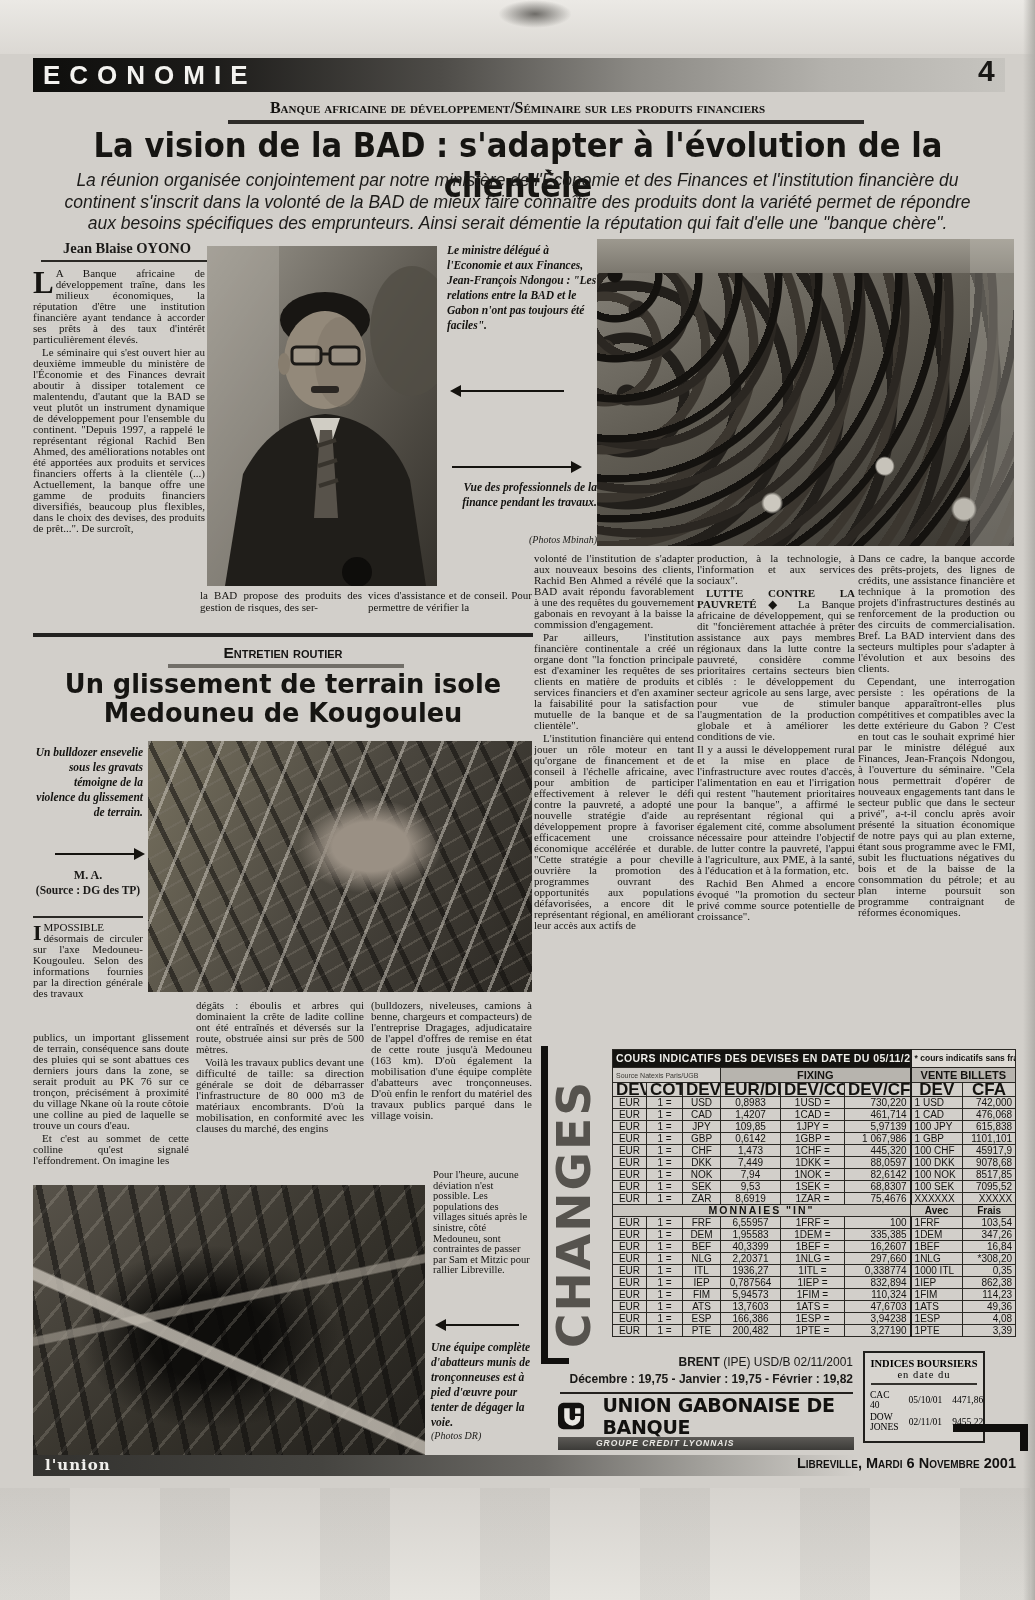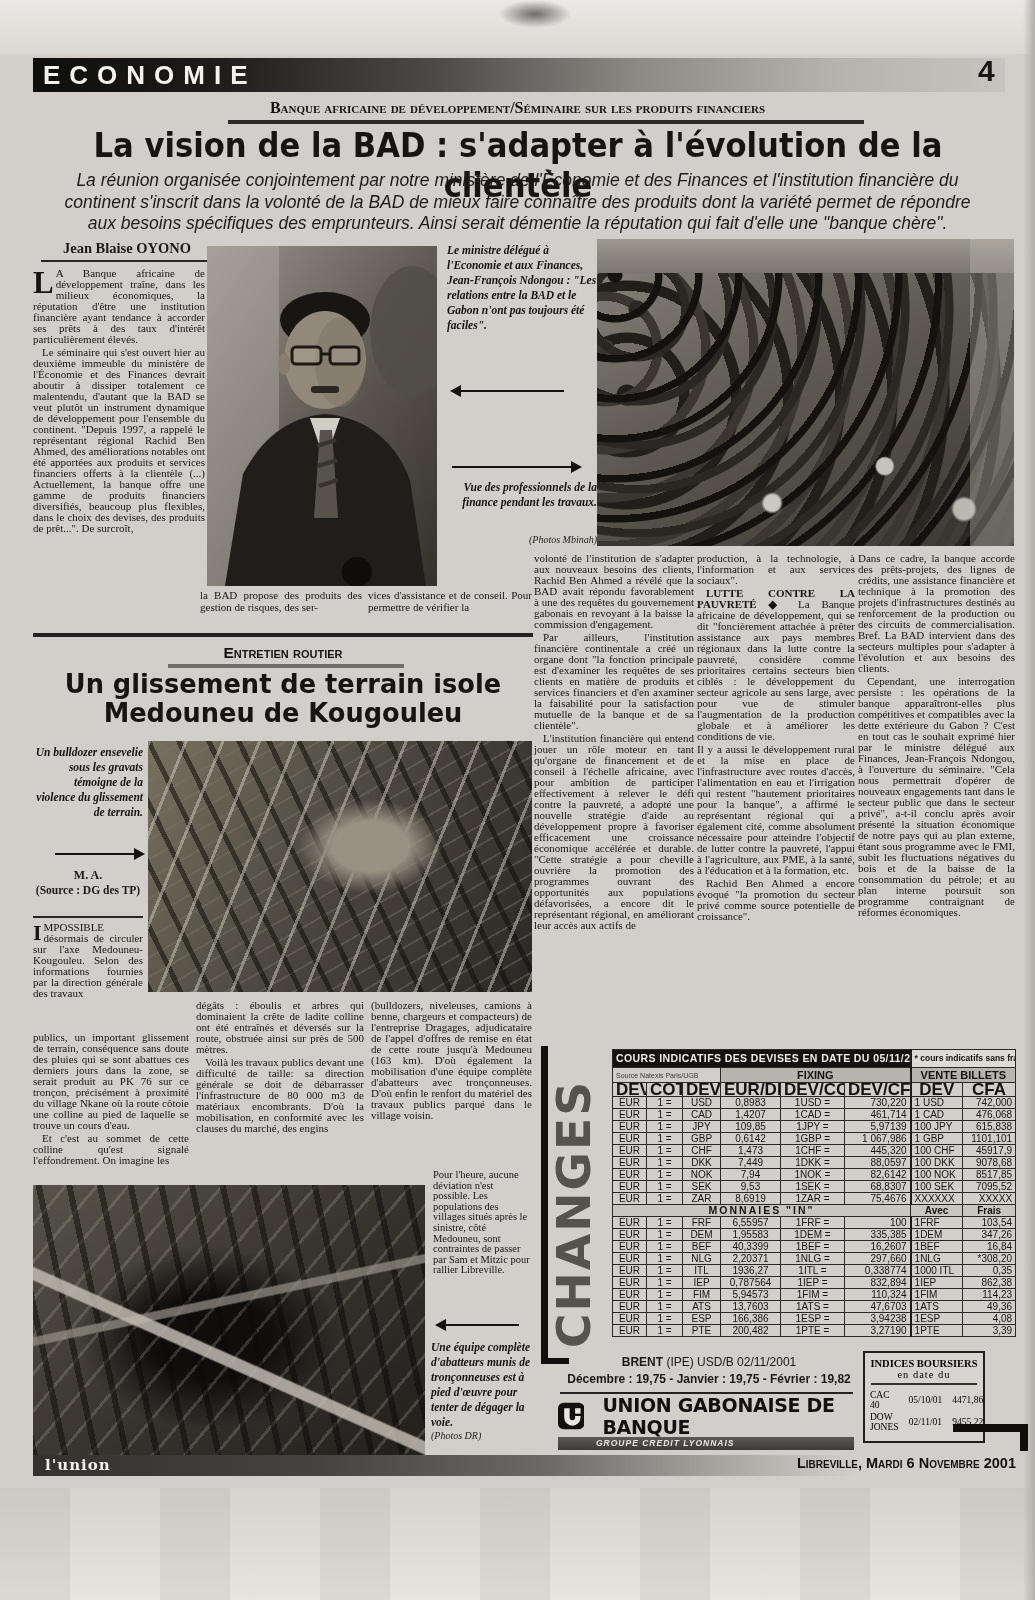--- a/index.html
+++ b/index.html
@@ -108,21 +108,21 @@
   .fxtable .t-h { font-weight:700; font-size:17px; text-align:center; height:14px; }
   .fxtable tbody td:nth-child(1), .fxtable tbody td:nth-child(2), .fxtable tbody td:nth-child(3) { text-align:center; }
   .fxtable tbody td:nth-child(4), .fxtable tbody td:nth-child(5) { text-align:center; }
   .fxtable tbody td:nth-child(6) { text-align:right; }
   .fxtable tbody td:nth-child(8) { text-align:right; }
   .fxtable td:nth-child(7), .fxtable .vb-b { border-left:2.5px solid #1d1c19; }
   .fxtable .band { font-weight:700; text-align:center; letter-spacing:2px; font-size:10.5px; background:#c9c6c0; }
   .fxtable .avf { font-weight:700; background:#c9c6c0; }
 
   
-  .brent { left:565px; top:1354px; width:288px; text-align:center; font-family:"Liberation Sans",sans-serif;
+  .brent { left:565px; top:1354px; width:288px; text-align:right; font-family:"Liberation Sans",sans-serif;
       font-size:12px; line-height:17px; color:#1a1917; }
   .brent b { font-weight:700; }
   .brent .vals { font-weight:700; }
   .rule-brent { left:560px; top:1392px; width:293px; height:2px; background:#23211e; }
   .ugb { left:558px; top:1397px; width:298px; height:38px; display:flex; align-items:center;gap:12px; }
   .ugb-name { font-family:"DejaVu Sans",sans-serif; font-weight:800; font-size:19px; letter-spacing:-.3px;
       color:#12110f; margin-left:6px; }
   .ugb-groupbar { left:558px; top:1437px; width:296px; height:13px;
       background:linear-gradient(#5c5a56,#3c3b38); color:#e8e7e3; font-family:"Liberation Sans",sans-serif;
       font-style:italic; font-weight:700; font-size:8.5px; letter-spacing:1px; line-height:13px; padding-left:38px; }

